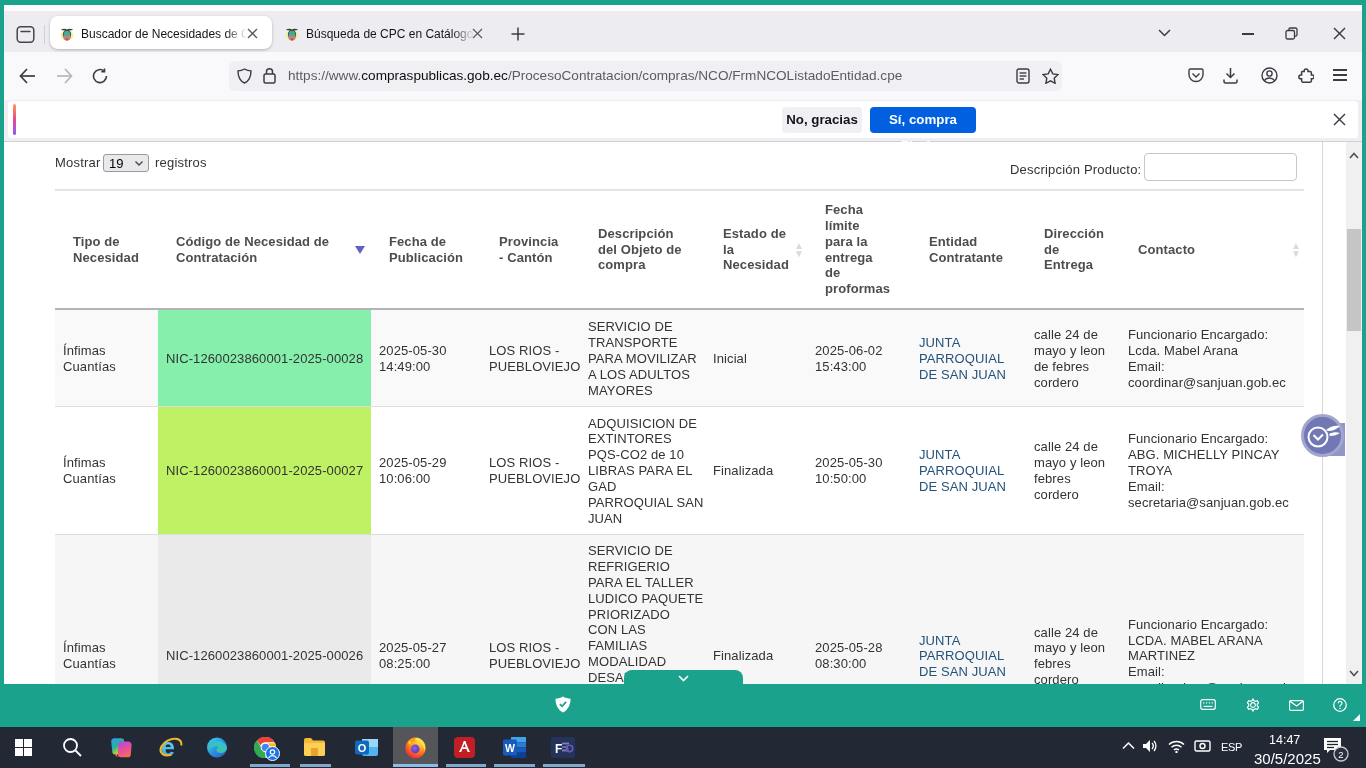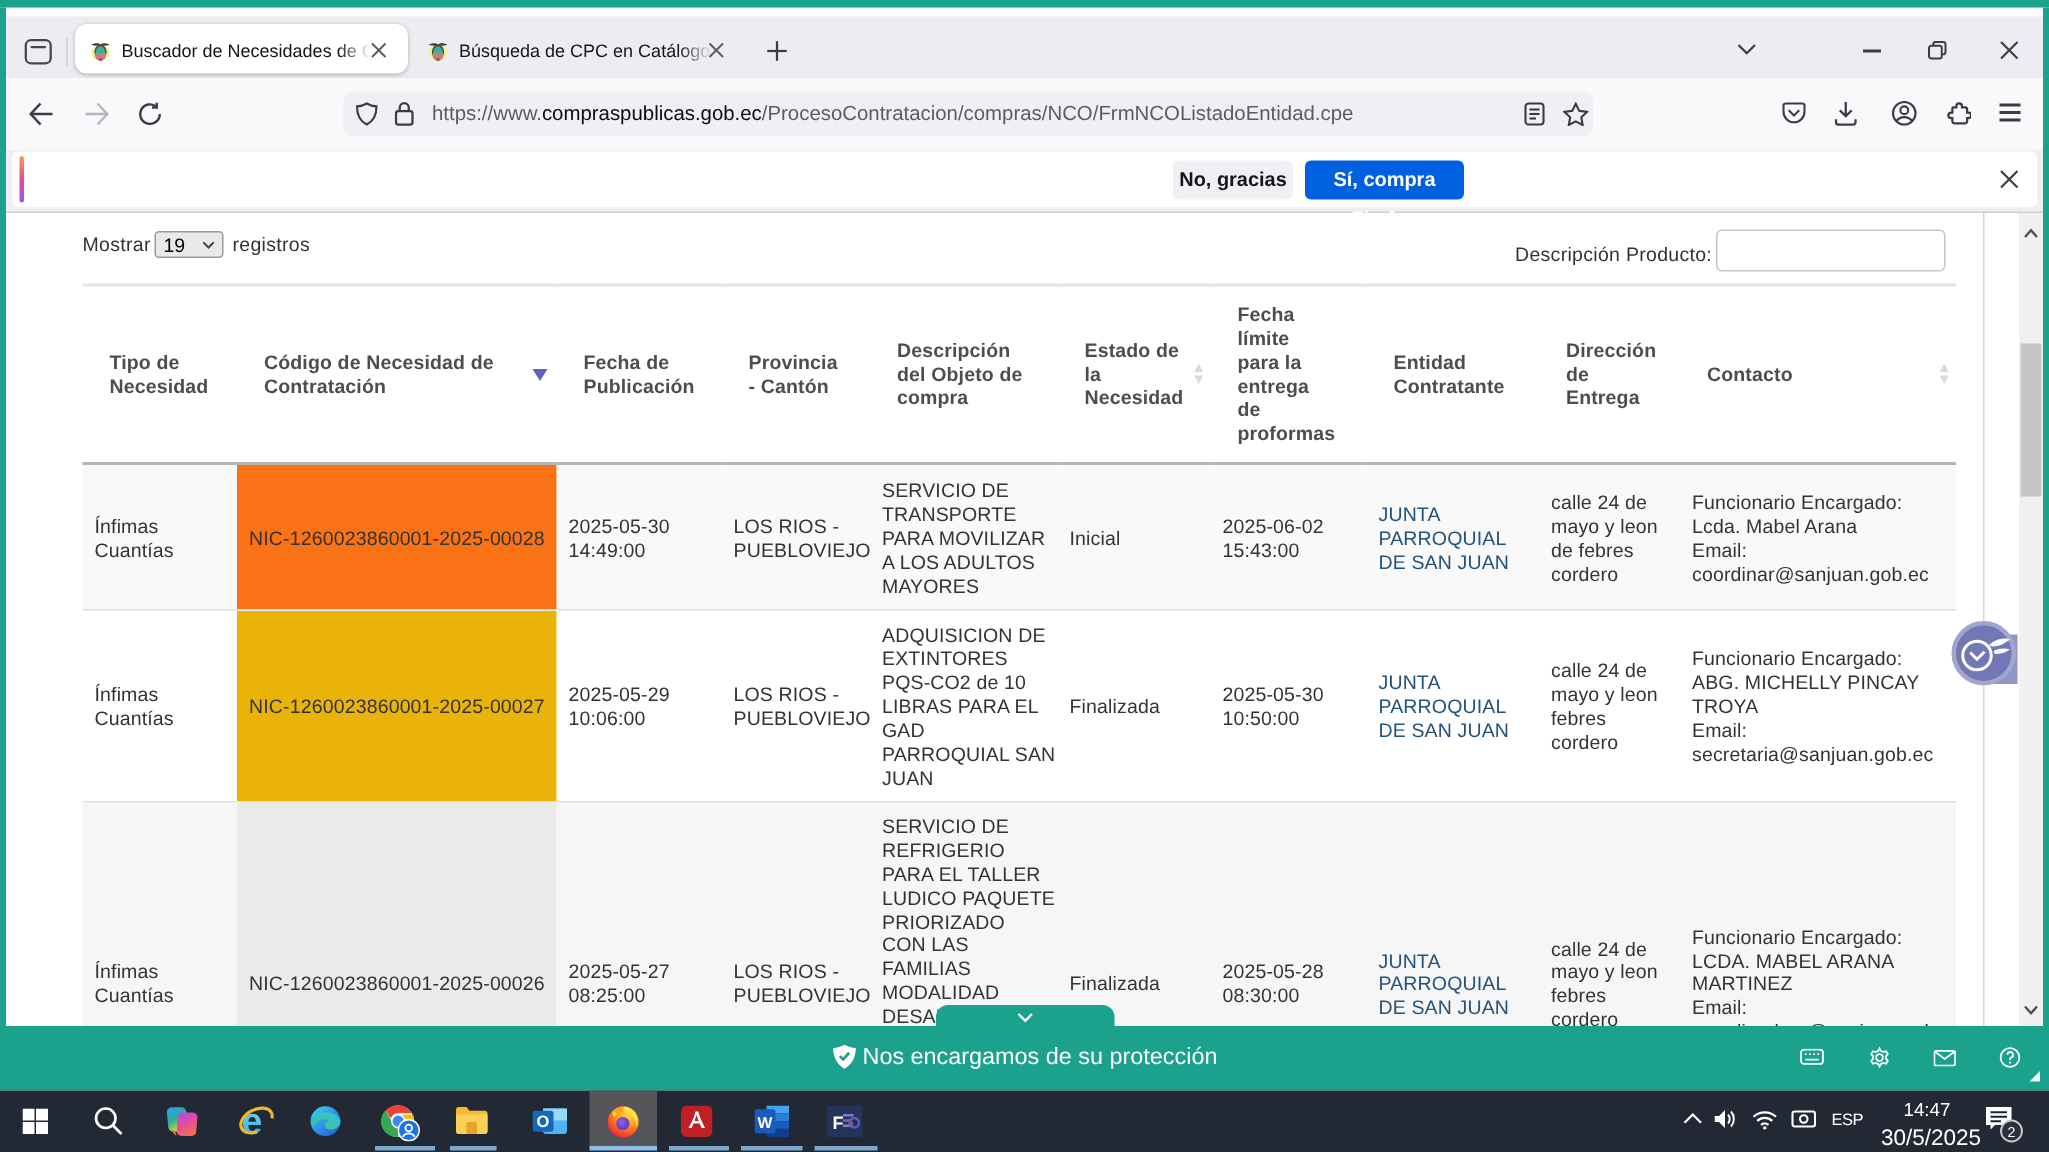--- a/index.html
+++ b/index.html
@@ -23,22 +23,22 @@
   #page { left:4px; top:142px; width:1342px; height:542px; background:#ffffff; overflow:hidden; }
   #scrollbar { left:1346px; top:142px; width:16px; height:542px; background:#f0f0f0; }
   .pagetxt { font-size:13px; color:#333; letter-spacing:0.2px; }
   table.dt { border-collapse:collapse; table-layout:fixed; width:1249px; }
   table.dt th { font-size:13px; font-weight:bold; color:#4d4d4d; text-align:left; vertical-align:middle; padding:10px 18px; line-height:15.9px; letter-spacing:0.1px; white-space:nowrap; }
   table.dt td { font-size:13px; color:#333; vertical-align:middle; padding:9px 8px 7px; line-height:15.9px; letter-spacing:0.1px; white-space:nowrap; overflow:hidden; }
   table.dt thead tr { border-top:2px solid #e4e4e4; border-bottom:2px solid #b4b4b8; }
   table.dt tbody tr { border-bottom:1px solid #dddddd; }
   tr.odd { background:#f9f9f9; }
   tr.even { background:#ffffff; }
-  tr.odd td.s1 { background:#f97316; }
-  tr.even td.s1 { background:#eab308; }
+  tr.odd td.s1 { background:#86efac; }
+  tr.even td.s1 { background:#bef264; }
   tr.hov { background:#f6f6f6; }
   tr.hov td.s1 { background:#eaeaea; }
   a.ent { color:#23527c; text-decoration:none; }
   
   #esettab { left:624px; top:670px; width:119px; height:14px; background:#1aa28c; border-radius:8px 8px 0 0; }
   #esetbar { left:0px; top:684px; width:1366px; height:43px; background:#1aa28c; }
   
   #taskbar { left:0; top:727px; width:1366px; height:41px; background:#222935; }
   .underline { position:absolute; top:764px; height:3px; background:#7fa9cc; }
   .traytxt { color:#ffffff; font-size:12px; }
@@ -271,21 +271,20 @@
   <div class="abs" id="esettab">
     <svg style="position:absolute;left:54px;top:5px" width="11" height="7" viewBox="0 0 11 7" fill="none" stroke="#ffffff" stroke-width="1.6">
         <path d="M1 1 L5.5 5.5 L10 1"></path>
       </svg>
   </div>
   <div class="abs" id="esetbar">
     <svg style="position:absolute;left:555px;top:12px" width="16" height="17" viewBox="0 0 18 19">
         <path d="M9 0.5 C11.5 2 14.5 2.8 17.5 2.9 C17.5 9.5 14.5 15.5 9 18.5 C3.5 15.5 0.5 9.5 0.5 2.9 C3.5 2.8 6.5 2 9 0.5 Z" fill="#ffffff"></path>
         <path d="M5.5 9 L8 11.5 L12.5 6.5" stroke="#1aa28c" stroke-width="2" fill="none"></path>
       </svg>
-    <div style="position:absolute;left:575px;top:12px;font-size:15.6px;color:#ffffff;letter-spacing:0px">Nos encargamos de su protección</div>
     <svg style="position:absolute;left:1200px;top:15px;" width="16" height="11" viewBox="0 0 16 11" fill="none" stroke="#ffffff" stroke-width="1.2">
         <rect x="0.7" y="0.7" width="14.6" height="9.6" rx="2"></rect>
         <line x1="3.2" y1="3.8" x2="4.4" y2="3.8"></line>
         <line x1="6" y1="3.8" x2="7.2" y2="3.8"></line>
         <line x1="8.8" y1="3.8" x2="10" y2="3.8"></line>
         <line x1="11.6" y1="3.8" x2="12.8" y2="3.8"></line>
         <line x1="3.6" y1="7.4" x2="12.4" y2="7.4"></line>
       </svg>
     <svg style="position:absolute;left:1246px;top:14px;" width="14" height="14" viewBox="0 0 24 24" fill="none" stroke="#ffffff" stroke-width="2">
         <path d="M12 8 a4 4 0 1 0 0.001 0 Z"></path>

